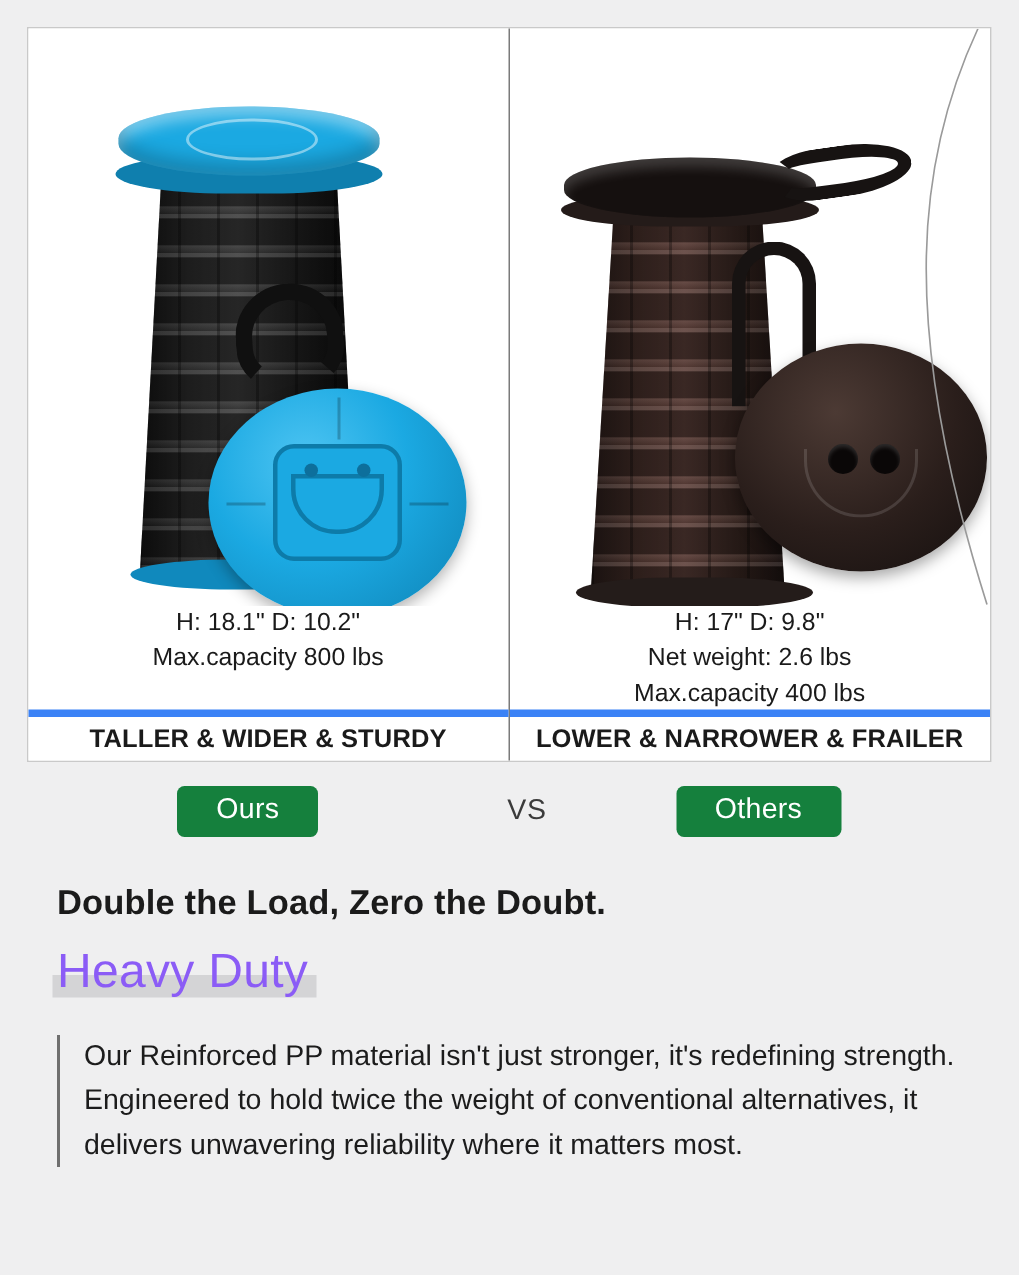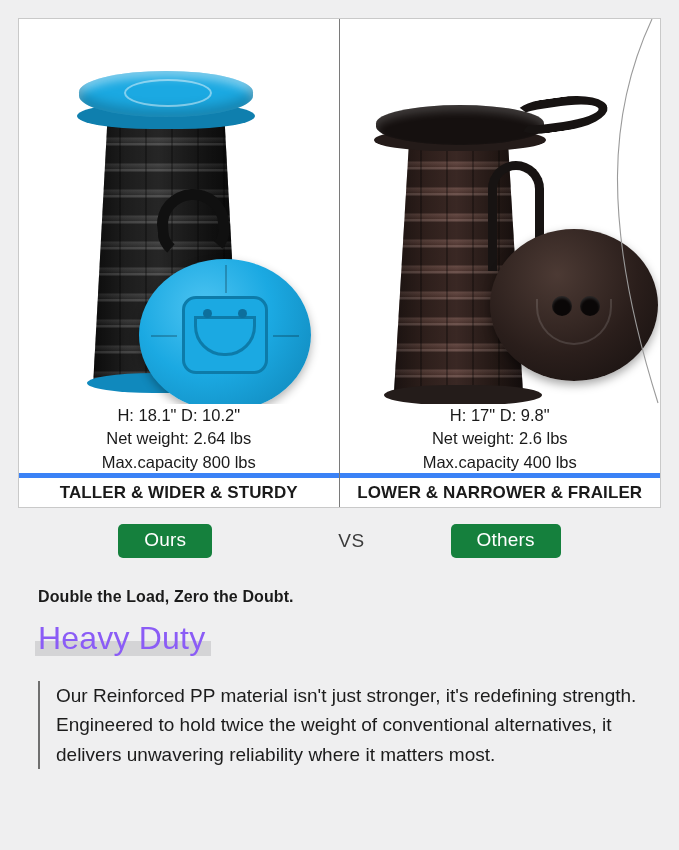--- a/index.html
+++ b/index.html
@@ -315,21 +315,21 @@
   }
 
   
   .copy {
     position: absolute;
     left: 38px;
     top: 588px;
     width: 612px;
   }
   .tagline {
-    font-size: 16px;
+    font-size: 23px;
     font-weight: bold;
     color: #1b1b1b;
     letter-spacing: .1px;
     margin-bottom: 14px;
   }
   .headline-wrap {
     position: relative;
     display: inline-block;
     margin-bottom: 24px;
   }
@@ -384,21 +384,20 @@
           <span class="spoke h2"></span>
           <div class="hub">
             <span class="eye l"></span>
             <span class="eye r"></span>
           </div>
         </div>
       </div>
 
       <div class="specs">
         <div>H: 18.1"  D: 10.2"</div>
-        <div>Net weight: 2.64 lbs</div>
         <div>Max.capacity 800 lbs</div>
       </div>
       <div class="verdict">TALLER &amp; WIDER &amp; STURDY</div>
     </div>
 
     <div class="col right">
       <div class="photo">
         <div class="stool stool-others">
           <div class="body-brown">
             <div class="rings"></div>

